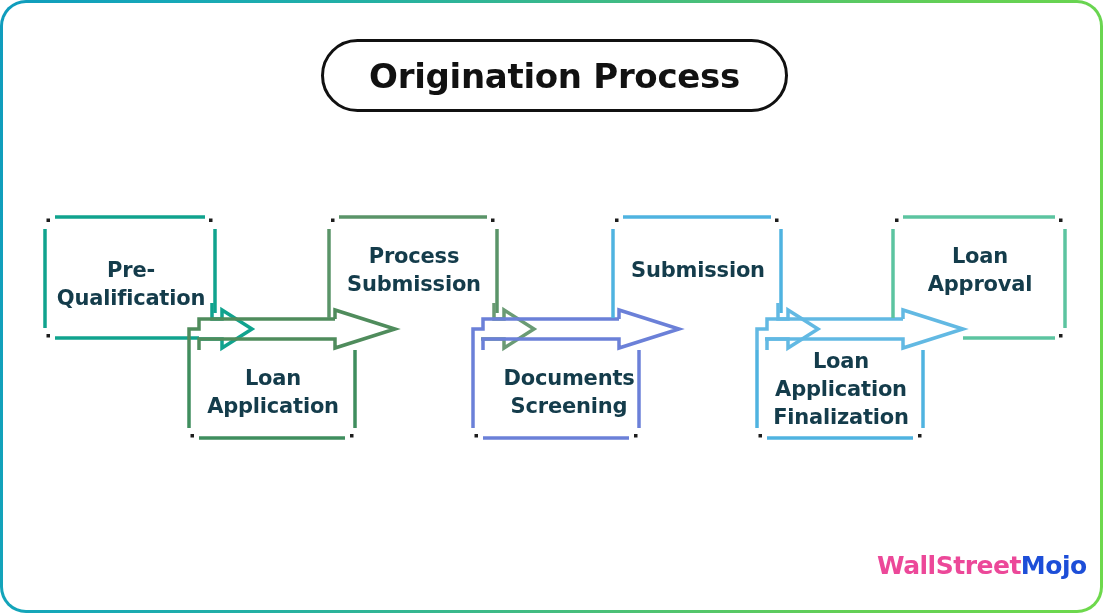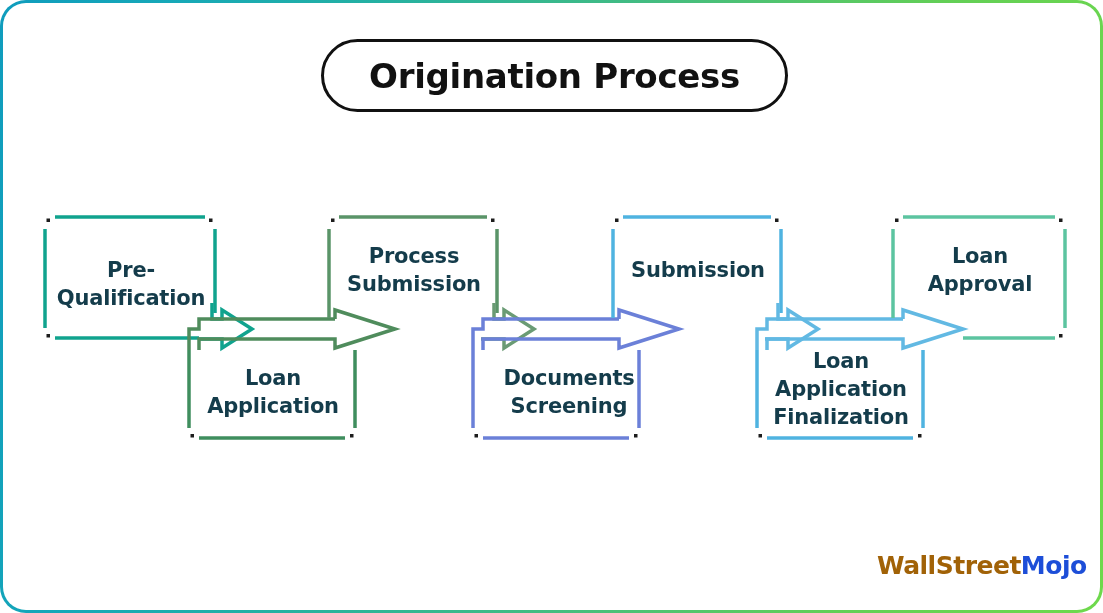--- a/index.html
+++ b/index.html
@@ -79,21 +79,21 @@
     display: flex;
     align-items: center;
   }
   #logo-wordmark {
     font-size: 25px;
     font-weight: 700;
     letter-spacing: -0.5px;
     margin-left: 8px;
     white-space: nowrap;
   }
-  #logo-word-a { color: #a16207; }
+  #logo-word-a { color: #ec4899; }
   #logo-word-b { color: #1d4ed8; }
 </style>
 </head>
 <body>
 
 <div id="frame">
   <div id="frame-inner">
 
     <div id="title-pill">
       <span id="title-text">Origination Process</span>

